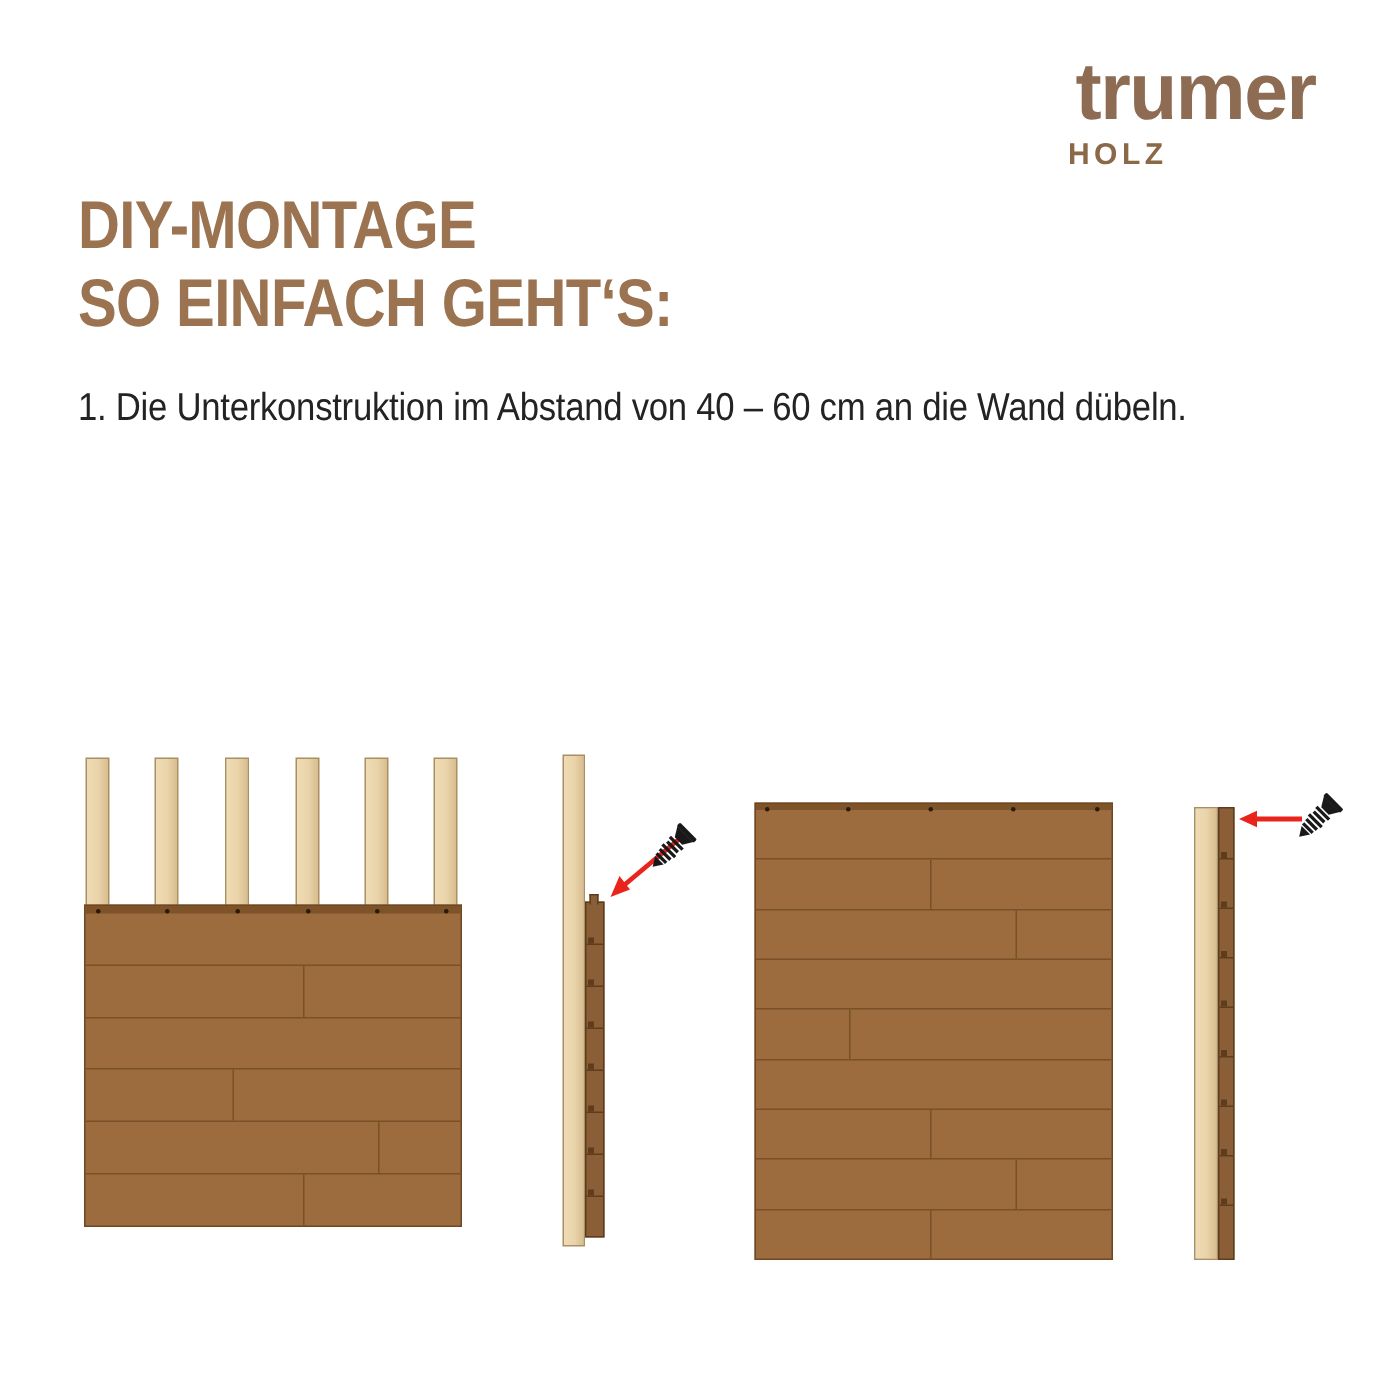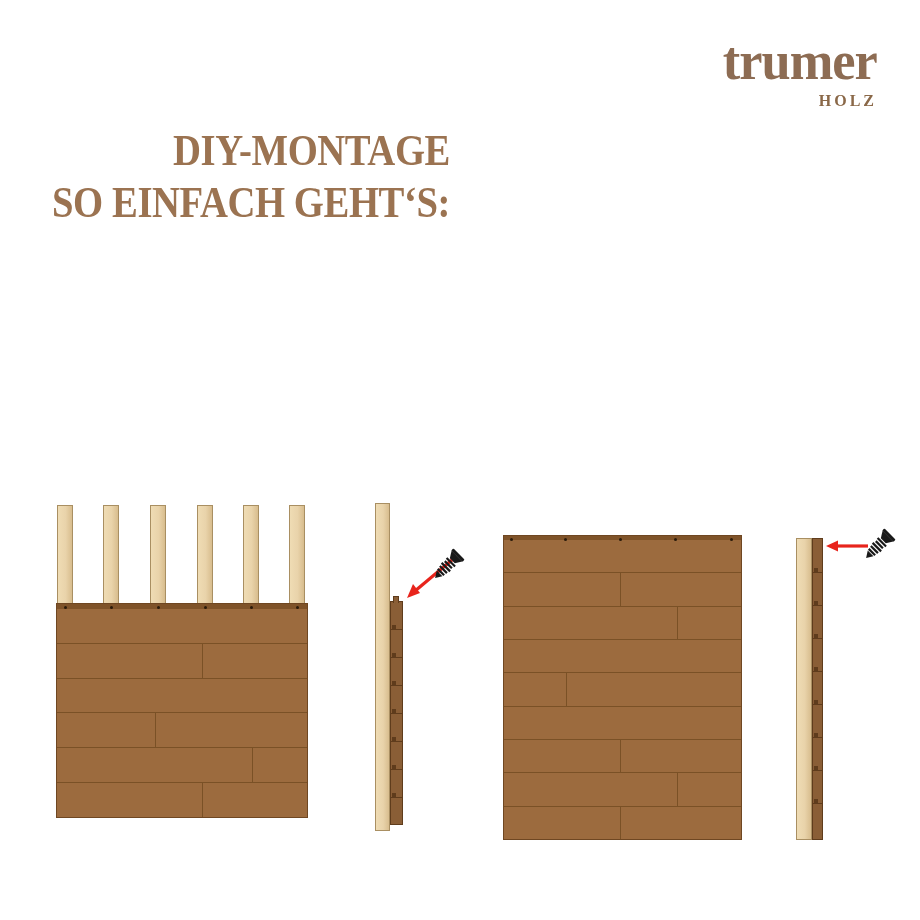--- a/index.html
+++ b/index.html
@@ -1,28 +1,28 @@
 <!DOCTYPE html>
 <html style="--background: #ffffff; --logo-brown: #8d6c53; --logo-sub-brown: #8a6848; --heading-brown: #9b7351; --text-dark: #232323; --batten-light: #e9d3aa; --batten-edge: #a98f62; --board-brown: #9c6b3e; --board-line: #7a5126; --board-dark-strip: #7f5329; --stack-brown: #8a5e36; --stack-line: #5f3c1c; --arrow-red: #e8241c; --screw-black: #191919;"><head>
 <meta charset="utf-8">
 <style>
   html,body{margin:0;padding:0;}
   .page{position:relative;width:920px;height:920px;background:var(--background,#fff);
-        overflow:hidden;font-family:Liberation Serif, serif;}
+        overflow:hidden;font-family:Liberation Sans, sans-serif;}
 
   
   .logo{position:absolute;top:34px;right:43px;text-align:left;}
   .brand{font-size:54px;font-weight:bold;color:var(--logo-brown);line-height:1;
          letter-spacing:-1px;transform:scaleX(0.97);transform-origin:100% 0;}
-  .brand-sub{font-size:16px;font-weight:bold;color:var(--logo-sub-brown);
-             letter-spacing:3px;margin-top:4px;text-align:right;}
+  .brand-sub{font-size:20px;font-weight:bold;color:var(--logo-sub-brown);
+             letter-spacing:3px;margin-top:4px;}
 
   
   .heading{position:absolute;left:52px;top:124px;margin:0;font-weight:bold;
-           color:var(--heading-brown);text-align:right;}
+           color:var(--heading-brown);}
   .hline{display:block;font-size:45px;line-height:52px;white-space:nowrap;
          letter-spacing:-0.5px;transform:scaleX(0.86);transform-origin:0 0;}
 
   
   .steps{position:absolute;left:52px;top:254px;color:var(--text-dark);}
   .step{margin-bottom:19px;}
   .tline{display:block;font-size:26px;line-height:34px;white-space:nowrap;
          letter-spacing:-0.2px;transform:scaleX(0.89);transform-origin:0 0;}
 
   
@@ -53,20 +53,23 @@
     <div class="brand">trumer</div>
     <div class="brand-sub">HOLZ</div>
   </div>
 
   <h1 class="heading">
     <span class="hline">DIY-MONTAGE</span>
     <span class="hline">SO EINFACH GEHT‘S:</span>
   </h1>
 
   <div class="steps">
+    <div class="step">
+      <span class="tline">1. Die Unterkonstruktion im Abstand von 40 – 60 cm an die Wand dübeln.</span>
+    </div>
   </div>
 
   <div style="position:absolute;left:56px;top:505px;width:252px;height:313px;">
     <div class="batten" style="left:1px;top:0;width:16px;height:100px;"></div>
     <div class="batten" style="left:47px;top:0;width:16px;height:100px;"></div>
     <div class="batten" style="left:94px;top:0;width:16px;height:100px;"></div>
     <div class="batten" style="left:141px;top:0;width:16px;height:100px;"></div>
     <div class="batten" style="left:187px;top:0;width:16px;height:100px;"></div>
     <div class="batten" style="left:233px;top:0;width:16px;height:100px;"></div>
     <div class="boards" style="left:0;top:98px;width:252px;height:215px;">

